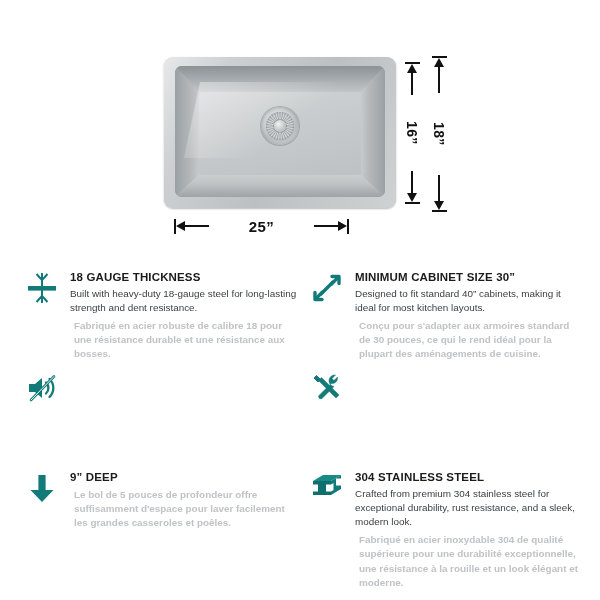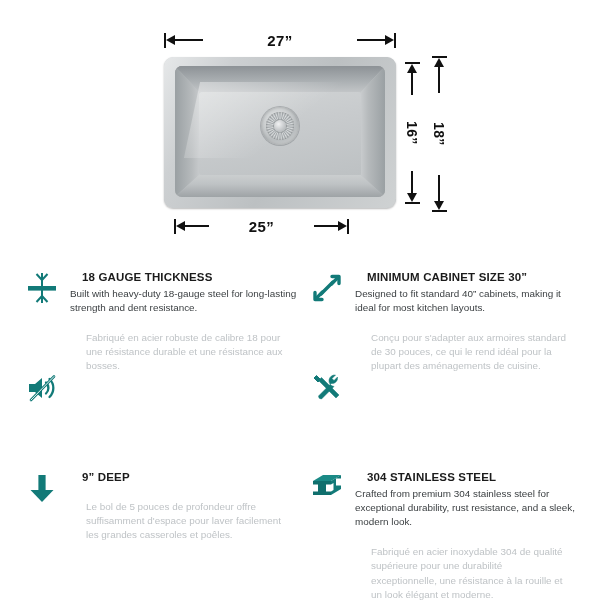--- a/index.html
+++ b/index.html
@@ -234,50 +234,42 @@
   .feature-body {
     flex: 1 1 auto;
     padding-top: 9px;
     min-width: 0;
   }
   .feature-title {
     font-size: 11.5px;
     font-weight: 700;
     letter-spacing: .15px;
     color: #1b1b1b;
-    margin: 0 0 3px 12px;
+    margin: 0 0 3px 0;
     line-height: 1.15;
   }
   .feature-en {
     font-size: 9.9px;
     line-height: 1.42;
     color: #3c4043;
     margin: 0;
   }
   .feature-fr {
     font-size: 9.9px;
     line-height: 1.42;
     color: #bfc3c6;
-    margin: 16px;
+    margin: 4px;
+    font-weight: bold;
   }
 </style>
 </head>
 <body>
 
 <div id="diagram">
 
-  <div class="dim-h" style="left:164px; top:30px; width:232px;">
-    <span class="tick"></span>
-    <span class="arrow-left"></span>
-    <span class="lead" style="width:28px;"></span>
-    <span class="dim-label">27”</span>
-    <span class="lead" style="width:28px;"></span>
-    <span class="arrow-right"></span>
-    <span class="tick"></span>
-  </div>
 
   <div id="sink">
     <div class="sink-rim-sheen"></div>
     <div class="sink-basin">
       <div class="wall-top"></div>
       <div class="wall-left"></div>
       <div class="wall-right"></div>
       <div class="wall-bottom"></div>
       <div class="basin-floor"></div>
       <div class="basin-sheen"></div>

